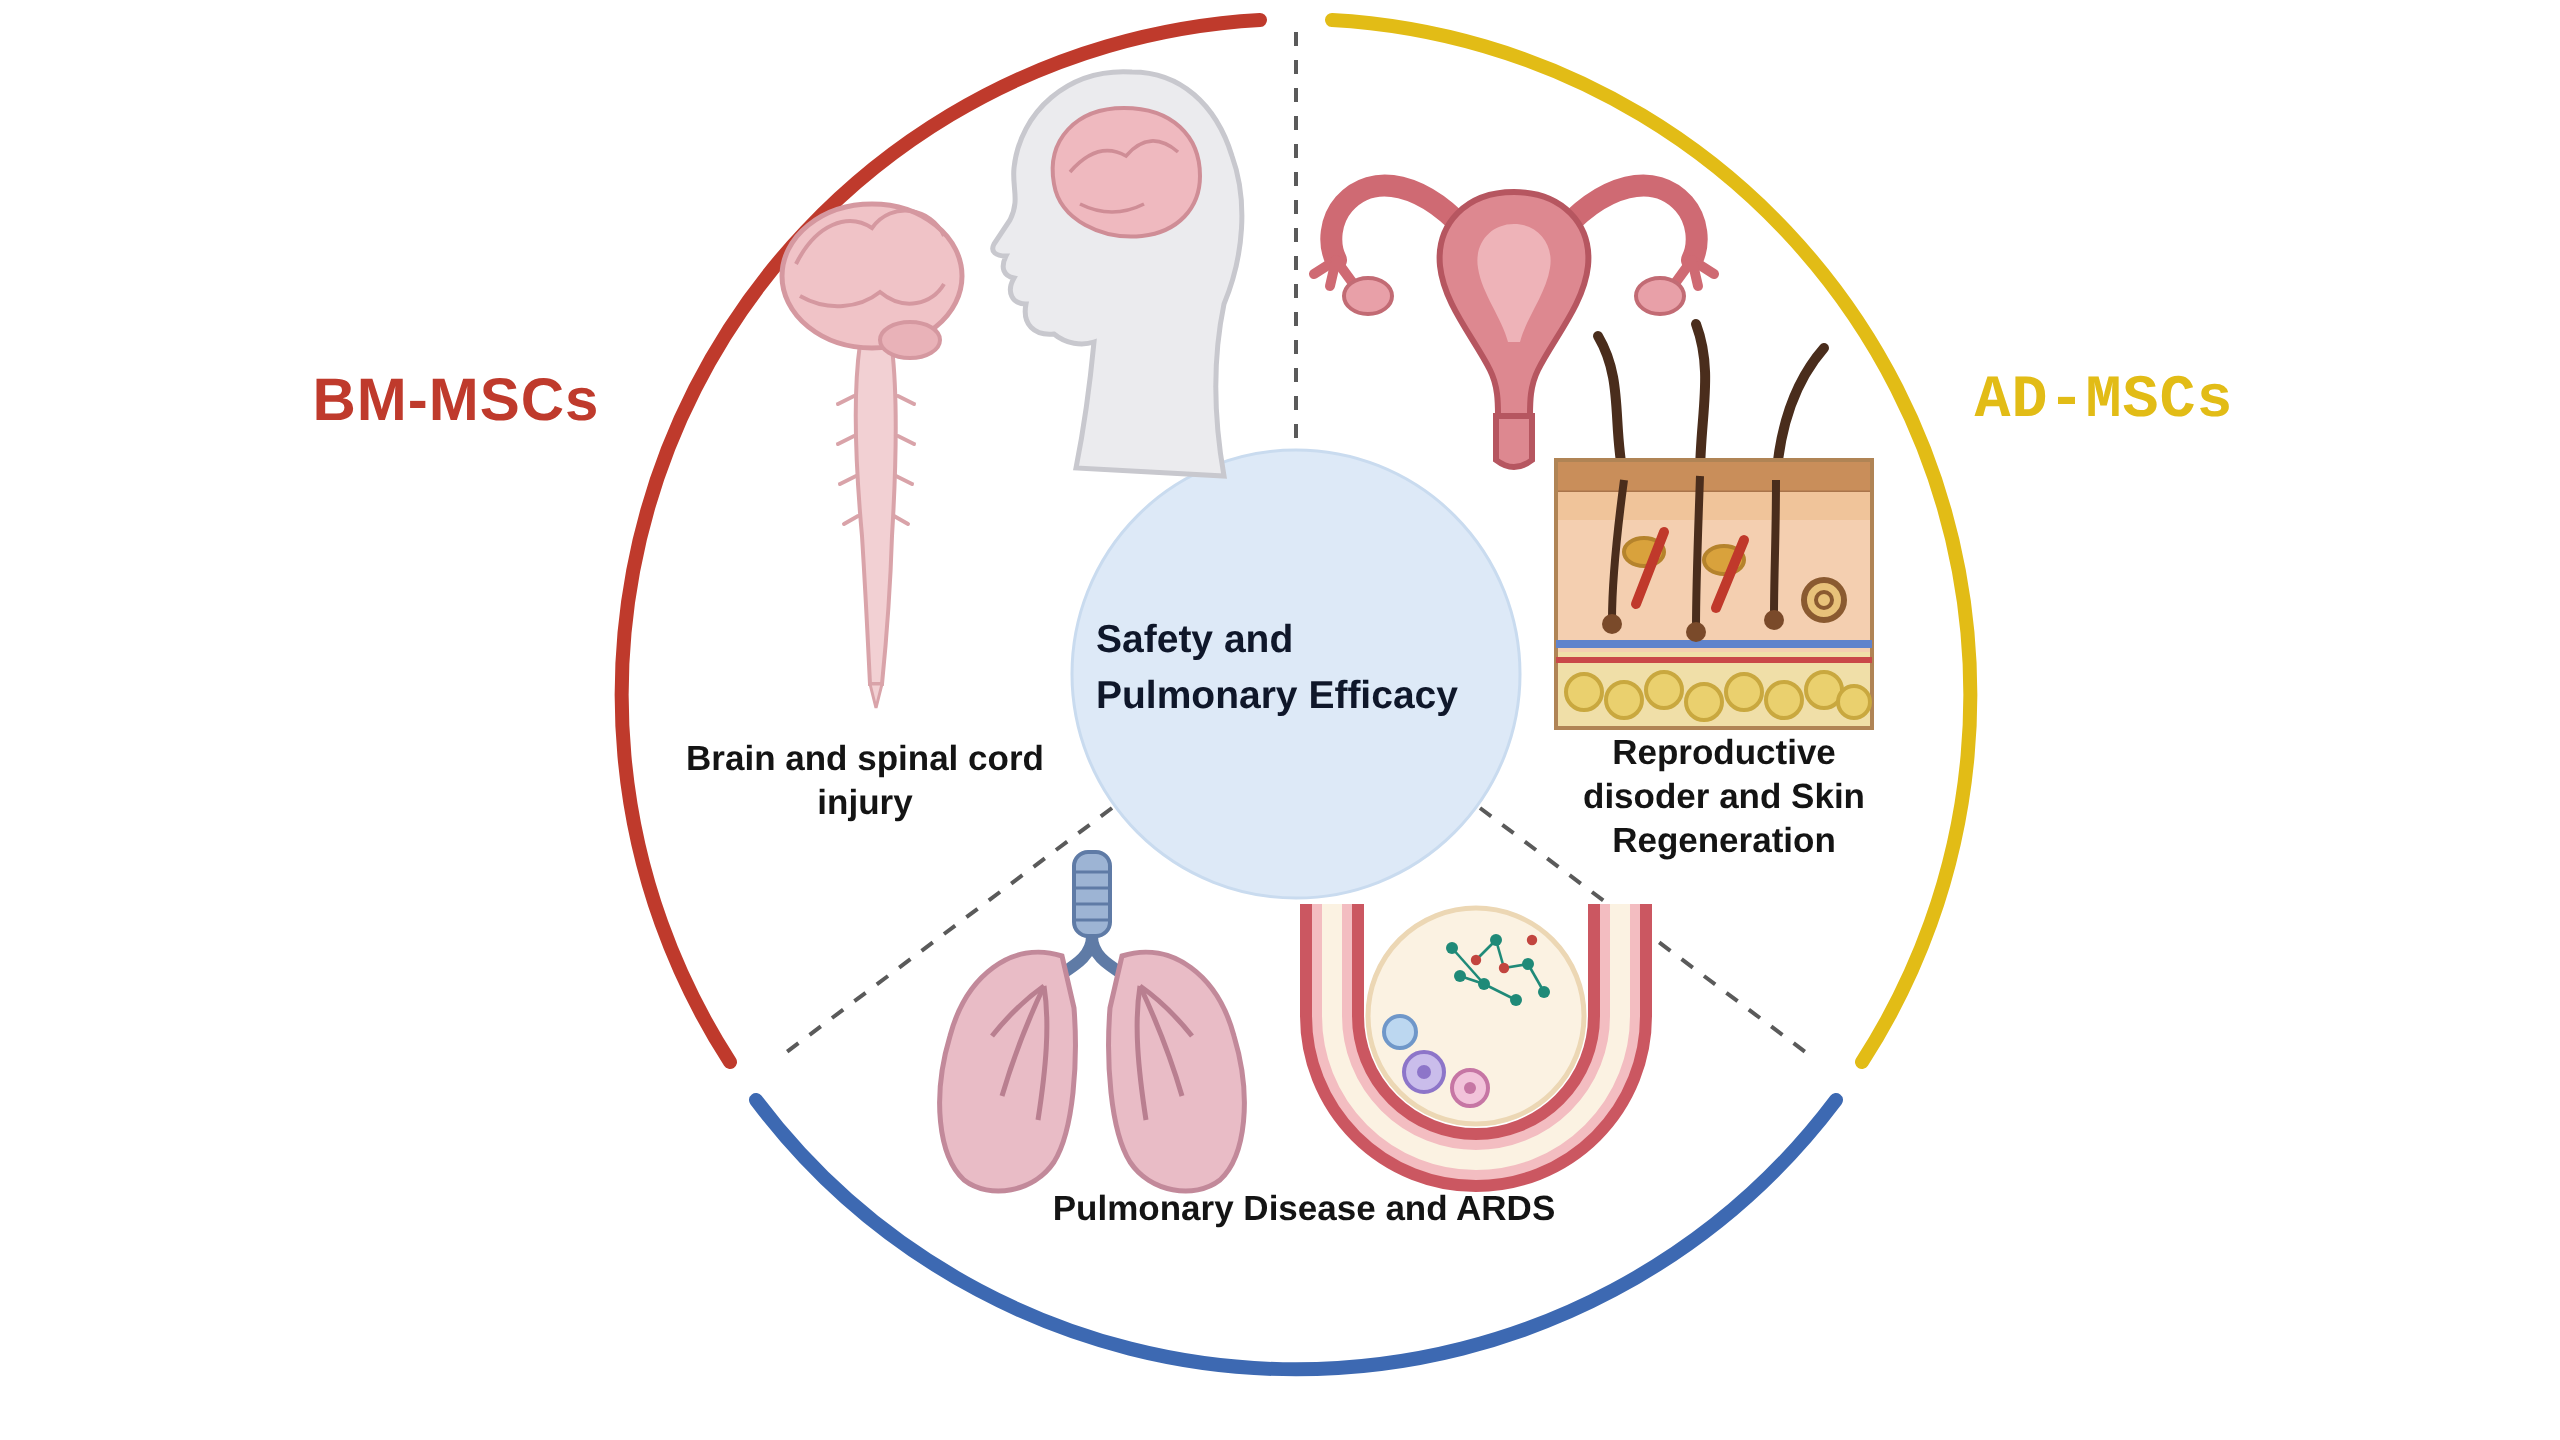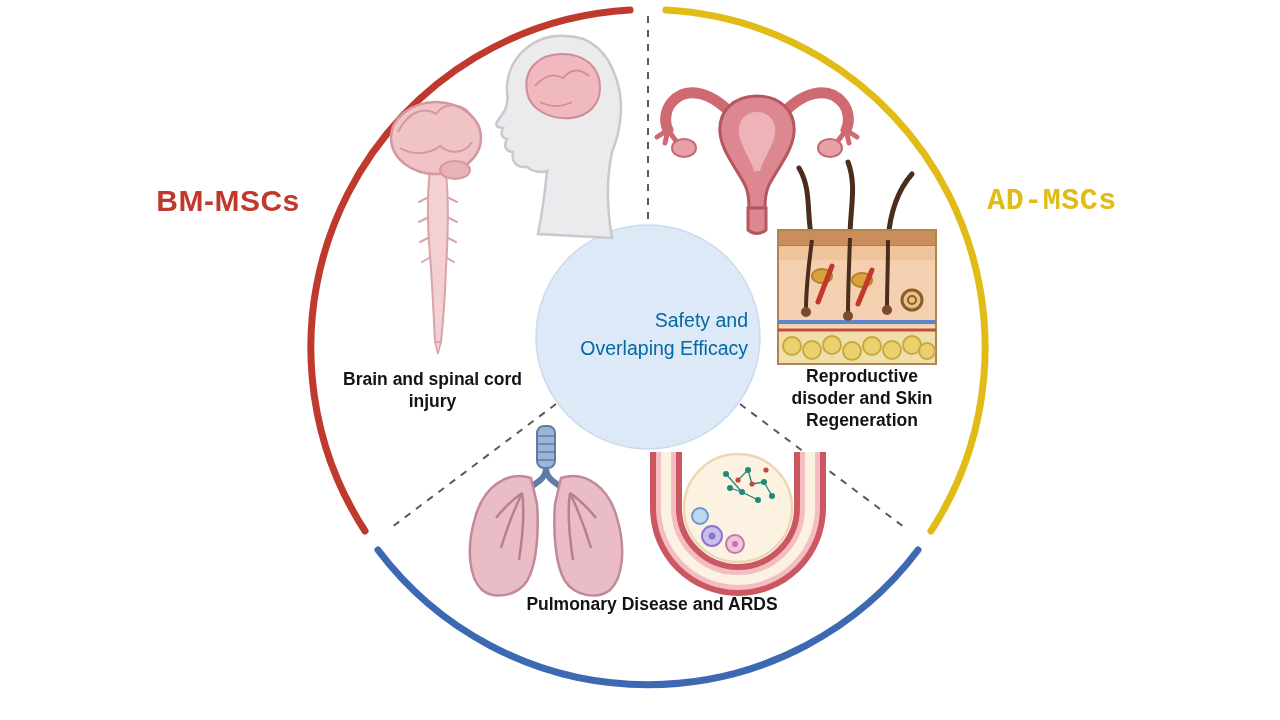--- a/index.html
+++ b/index.html
@@ -1,21 +1,21 @@
 <!DOCTYPE html>
 <html><head>
 <meta charset="utf-8">
 <style>
   * { margin:0; padding:0; box-sizing:border-box; }
   body { background:#ffffff; font-family:"Liberation Sans", sans-serif; }
   .canvas { position:relative; width:1280px; height:720px; background:#ffffff; overflow:hidden; }
   .canvas svg { position:absolute; left:0; top:0; }
   .sector-label { position:absolute; font-weight:bold; font-size:30px; text-align:center; width:190px; letter-spacing:0.5px; }
   .caption { position:absolute; font-weight:bold; font-size:17.5px; color:#141414; text-align:center; line-height:1.25; }
-  .center-label { position:absolute; left:548px; top:306px; width:200px; text-align:right; font-weight:normal; font-size:19.5px; color:#0369a1; line-height:1.45; }
+  .center-label { position:absolute; left:548px; top:306px; width:200px; text-align:left; font-weight:bold; font-size:19.5px; color:#0f172a; line-height:1.45; }
   .lbl-bm { left:133px; top:184px; }
   .lbl-ad { left:957px; top:184px; }
   .lbl-uc { left:555px; top:674px; }
   .cap-bm { left:325px; top:369px; width:215px;text-align:center; }
   .cap-ad { left:782px; top:366px; width:160px; }
   .cap-uc { left:500px; top:594px; width:304px; }
 </style>
 </head>
 <body>
 
@@ -183,20 +183,20 @@
     </g>
   </svg>
 
   <div class="sector-label lbl-bm" style="color: rgb(191, 58, 44);">BM-MSCs</div>
 
   <div class="sector-label lbl-ad" style="color: rgb(226, 188, 22); font-family: Liberation Mono, monospace;">AD-MSCs</div>
 
 
   <div class="center-label">
     <div>Safety and</div>
-    <div>Overlaping Efficacy</div>
+    <div>Pulmonary Efficacy</div>
   </div>
 
   <div class="caption cap-bm">Brain and spinal cord injury</div>
   <div class="caption cap-ad">Reproductive disoder and Skin Regeneration</div>
   <div class="caption cap-uc">Pulmonary Disease and ARDS</div>
 
 </div>
 
 </body></html>

